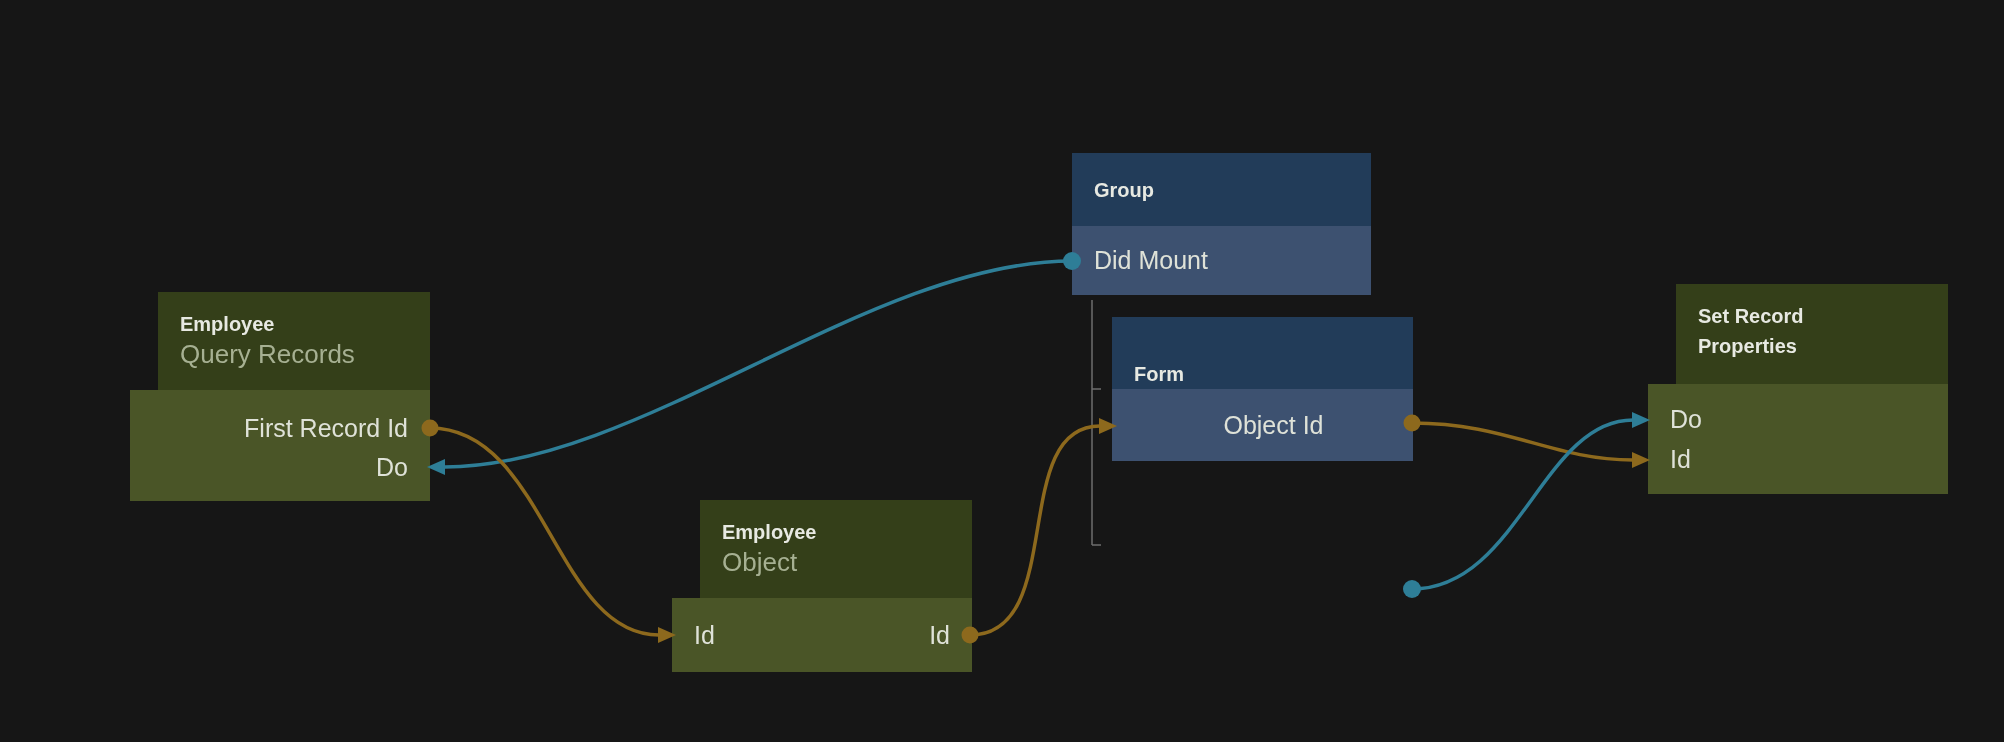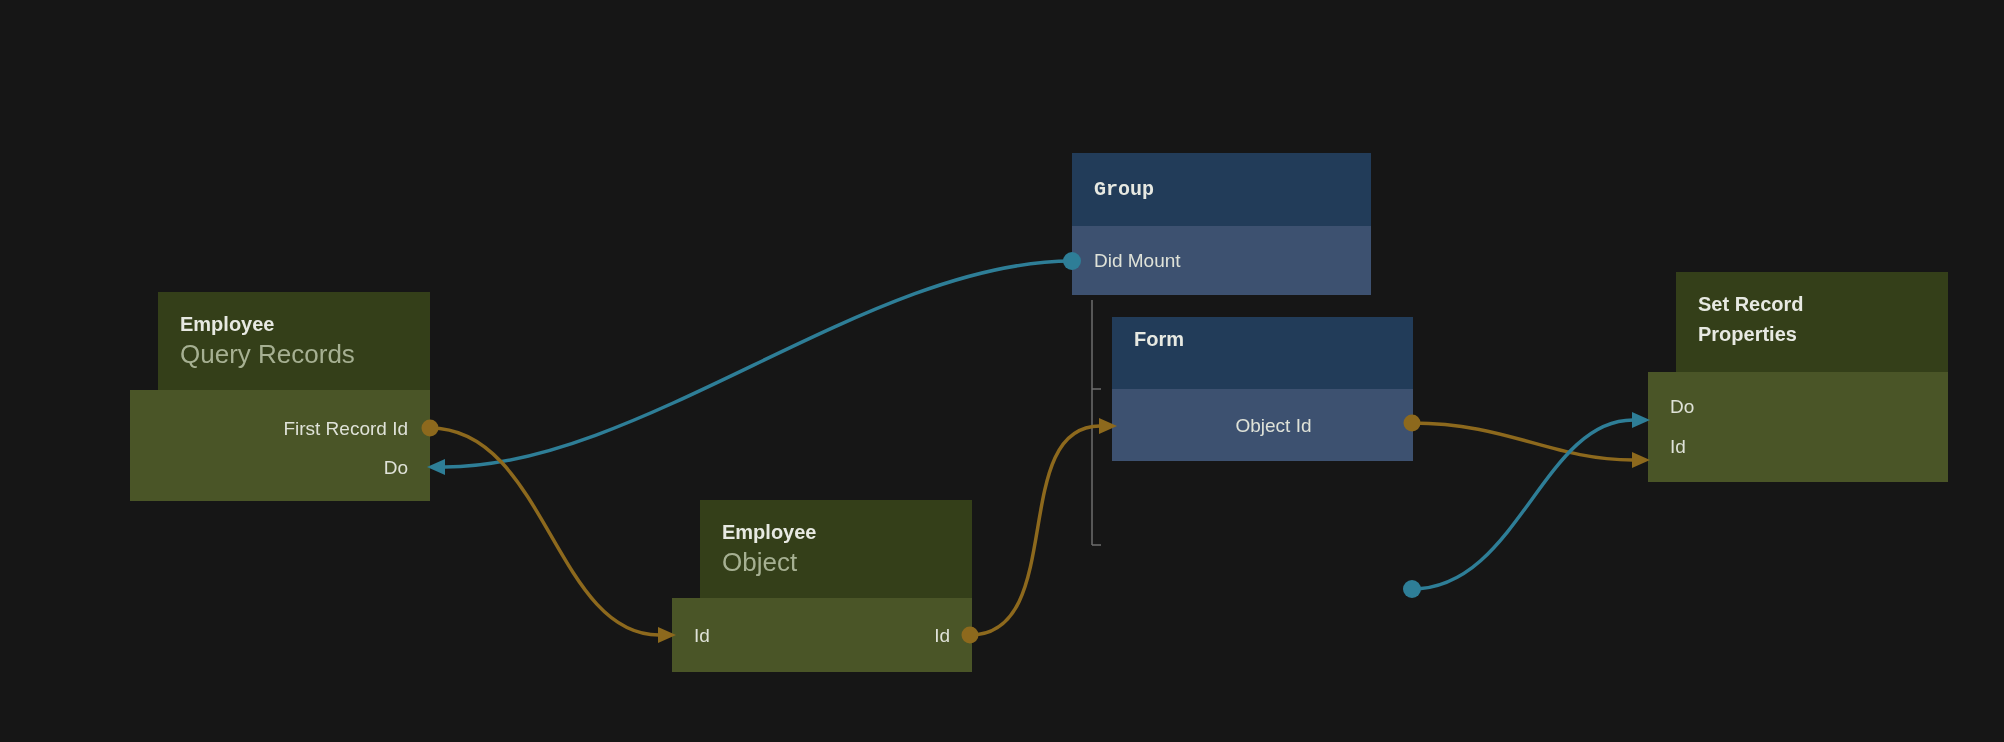--- a/index.html
+++ b/index.html
@@ -8,49 +8,49 @@
     width:2004px;height:742px;
     background:var(--background,#161616);
     overflow:hidden;
     font-family:"Liberation Sans","DejaVu Sans",sans-serif;
   }
   .node{position:absolute;box-sizing:border-box;}
   .node .hd{box-sizing:border-box;padding:17px 22px 0 22px;}
   .node .title{font-size:20px;font-weight:700;color:var(--title-text,#e7e9e2);line-height:30px;}
   .node .subtitle{font-size:26px;font-weight:400;color:var(--subtitle-text,#a6b092);line-height:30px;}
   .node .bd{box-sizing:border-box;}
-  .port{font-size:19px;color:var(--port-text,#dfe2d8);line-height:39px;height:39px;}
+  .port{font-size:25px;color:var(--port-text,#dfe2d8);line-height:39px;height:39px;}
 
   .green .hd{background:var(--data-node-header,#343f19);margin-left:28px;}
   .green .bd{background:var(--data-node-body,#4a5527);}
   .blue  .hd{background:var(--ui-node-header,#223c59);}
   .blue  .bd{background:var(--ui-node-body,#3d5170);}
 
   
   #n-qr {left:130px;top:292px;width:300px;}
   #n-qr .hd{height:98px;}
   #n-qr .bd{height:111px;padding:19px 22px 0 13px;text-align:right;}
 
   #n-group{left:1072px;top:153px;width:299px;}
-  #n-group .hd{height:73px;display:flex;align-items:center;padding-top:0;font-family:Liberation Mono, monospace;}
+  #n-group .hd{height:73px;display:flex;align-items:center;padding-top:0;}
   #n-group .bd{height:69px;display:flex;align-items:center;padding-left:22px;}
 
   #n-form{left:1112px;top:317px;width:301px;}
-  #n-form .hd{height:72px;display:flex;align-items:flex-start;padding-top:7px;}
+  #n-form .hd{height:72px;display:flex;align-items:flex-end;padding-top:7px;}
   #n-form .bd{height:72px;display:flex;align-items:center;padding-left:22px;justify-content:center;}
 
   #n-button{left:1112px;top:483px;width:301px;}
   #n-button .hd{height:70px;display:flex;align-items:center;padding-top:0;}
   #n-button .bd{height:72px;display:flex;align-items:center;justify-content:flex-end;padding-right:22px;}
 
   #n-rec{left:672px;top:500px;width:300px;}
   #n-rec .hd{height:98px;}
   #n-rec .bd{height:74px;display:flex;align-items:center;justify-content:space-between;padding:0 22px;}
 
-  #n-srp{left:1648px;top:272px;width:300px;}
+  #n-srp{left:1648px;top:284px;width:300px;}
   #n-srp .hd{height:100px;}
   #n-srp .hd .title{max-width:170px;}
   #n-srp .bd{height:110px;padding:15px 0 0 22px;text-align:left;}
   .port-row{height:40px;line-height:40px;}
 
   
   svg.wires{position:absolute;left:0;top:0;pointer-events:none;}
   svg.wires *{pointer-events:auto;}
   .wire{fill:none;stroke-width:3.5px;stroke-linecap:round;}
   .wire-signal{stroke:var(--wire-signal,#2e7e97);}

